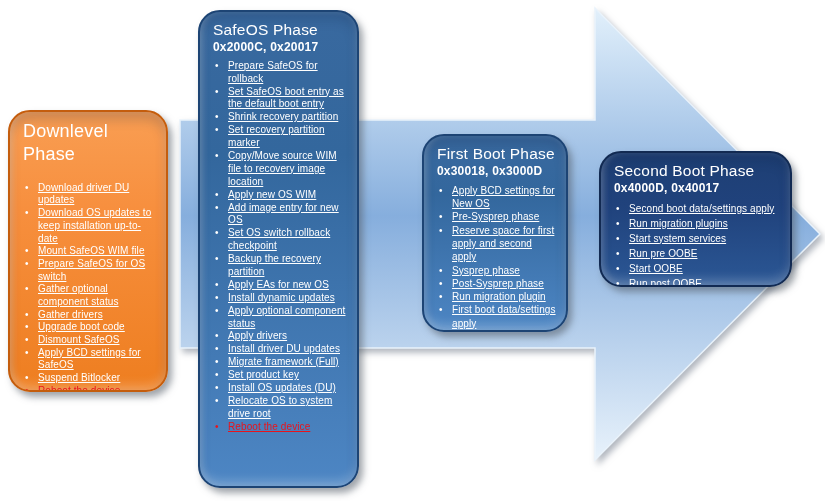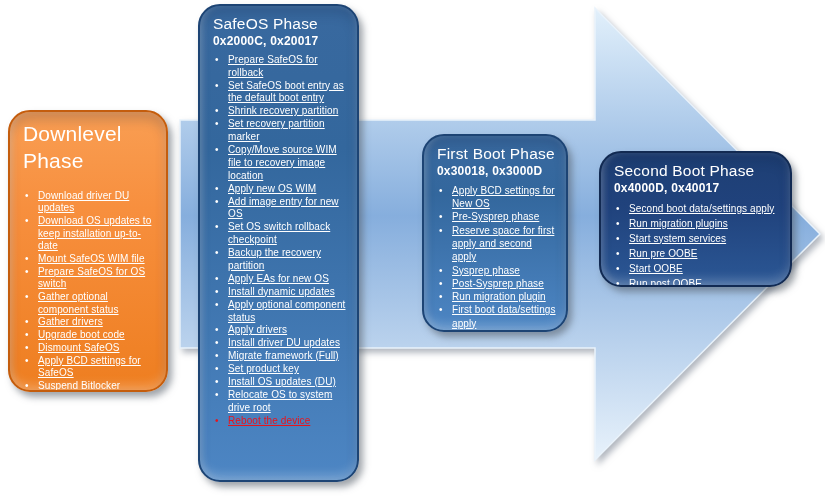--- a/index.html
+++ b/index.html
@@ -28,24 +28,24 @@
     font-weight:400;letter-spacing:.1px;text-decoration:underline;
   }
   .phase li::before{content:"\2022";position:absolute;left:2px;top:0;}
   .phase li.red{color:#e8141c;}
   
   .p-downlevel{
     left:8px;top:110px;width:160px;height:282px;
     background:linear-gradient(180deg,#f99e53 0%,#f78f3e 35%,#ee7e20 100%);
     border:2px solid #c45d0d;
   }
-  .p-downlevel h2{font-size:21px;margin-bottom:15px;}
+  .p-downlevel h2{font-size:18px;margin-bottom:15px;}
   .p-downlevel li{line-height:1.27;}
   .p-safeos{
-    left:198px;top:4px;width:161px;height:478px;
+    left:198px;top:10px;width:161px;height:478px;
     background:linear-gradient(180deg,#39699f 0%,#33679d 30%,#4d86c4 100%);
     border:2px solid #1d4474;
   }
   .p-firstboot{
     left:422px;top:134px;width:146px;height:198px;
     background:linear-gradient(180deg,#39699f 0%,#33679d 30%,#4d86c4 100%);
     border:2px solid #1d4474;
   }
   .p-firstboot li{line-height:1.33;}
   .p-secondboot{

